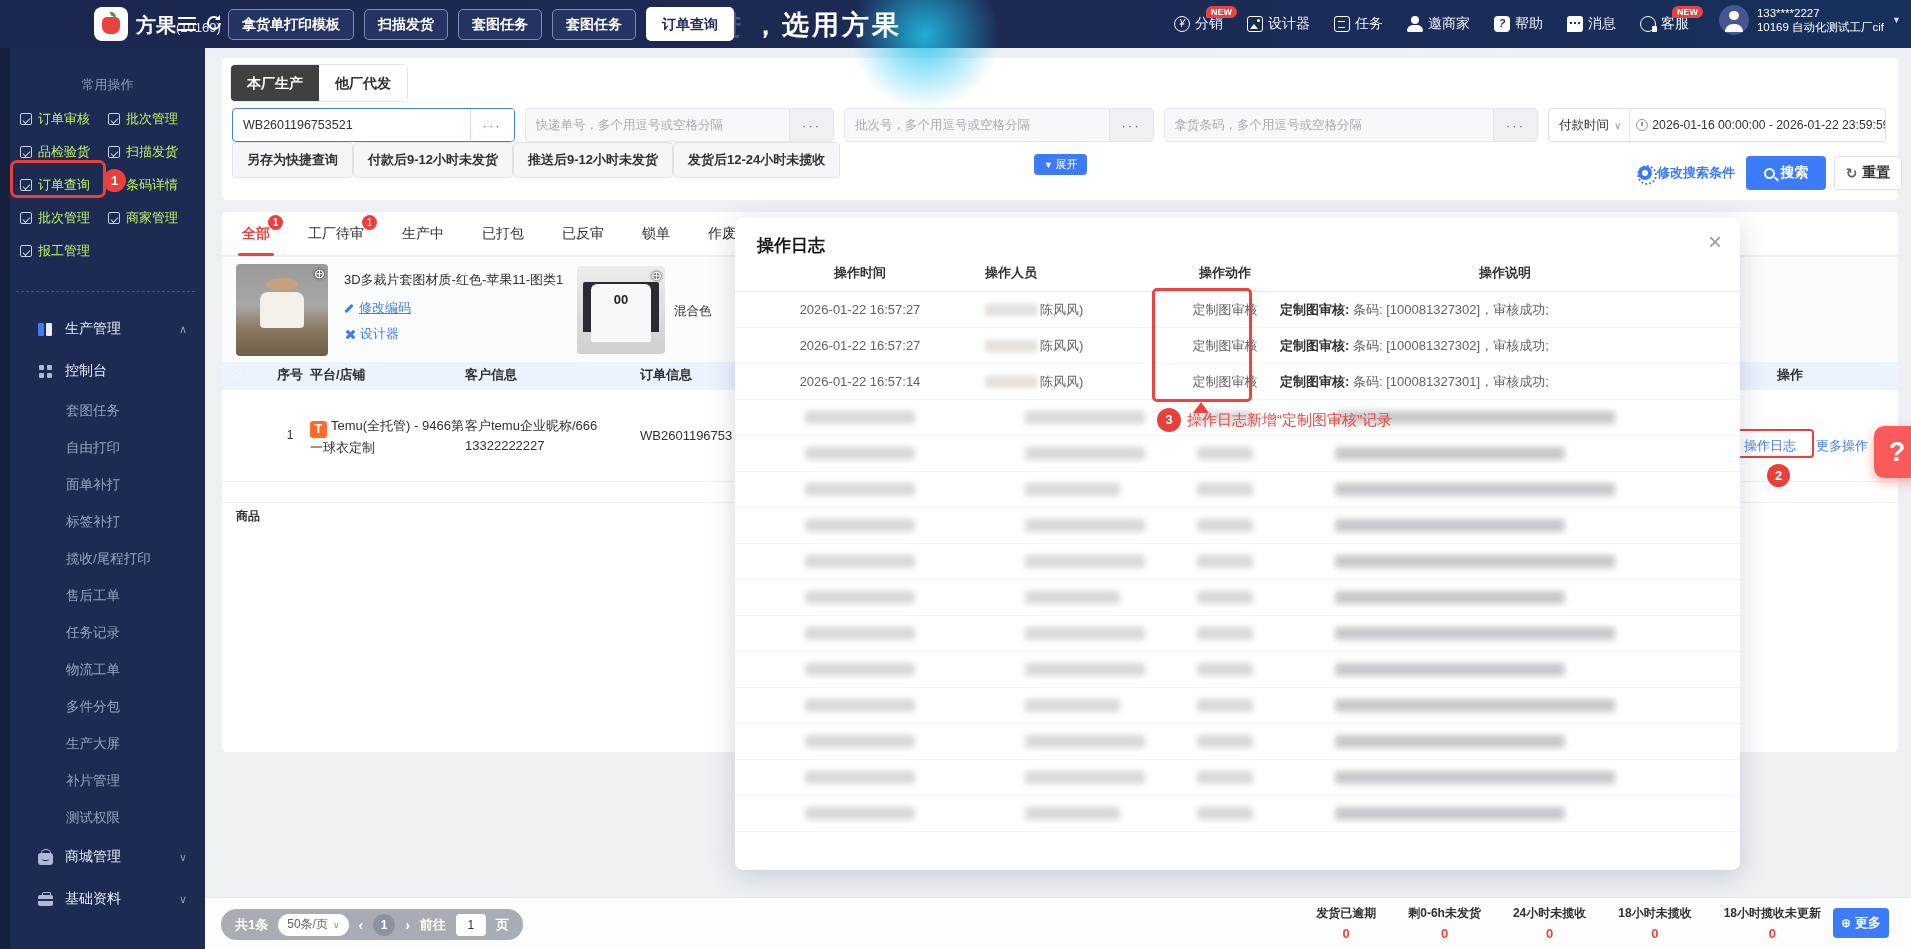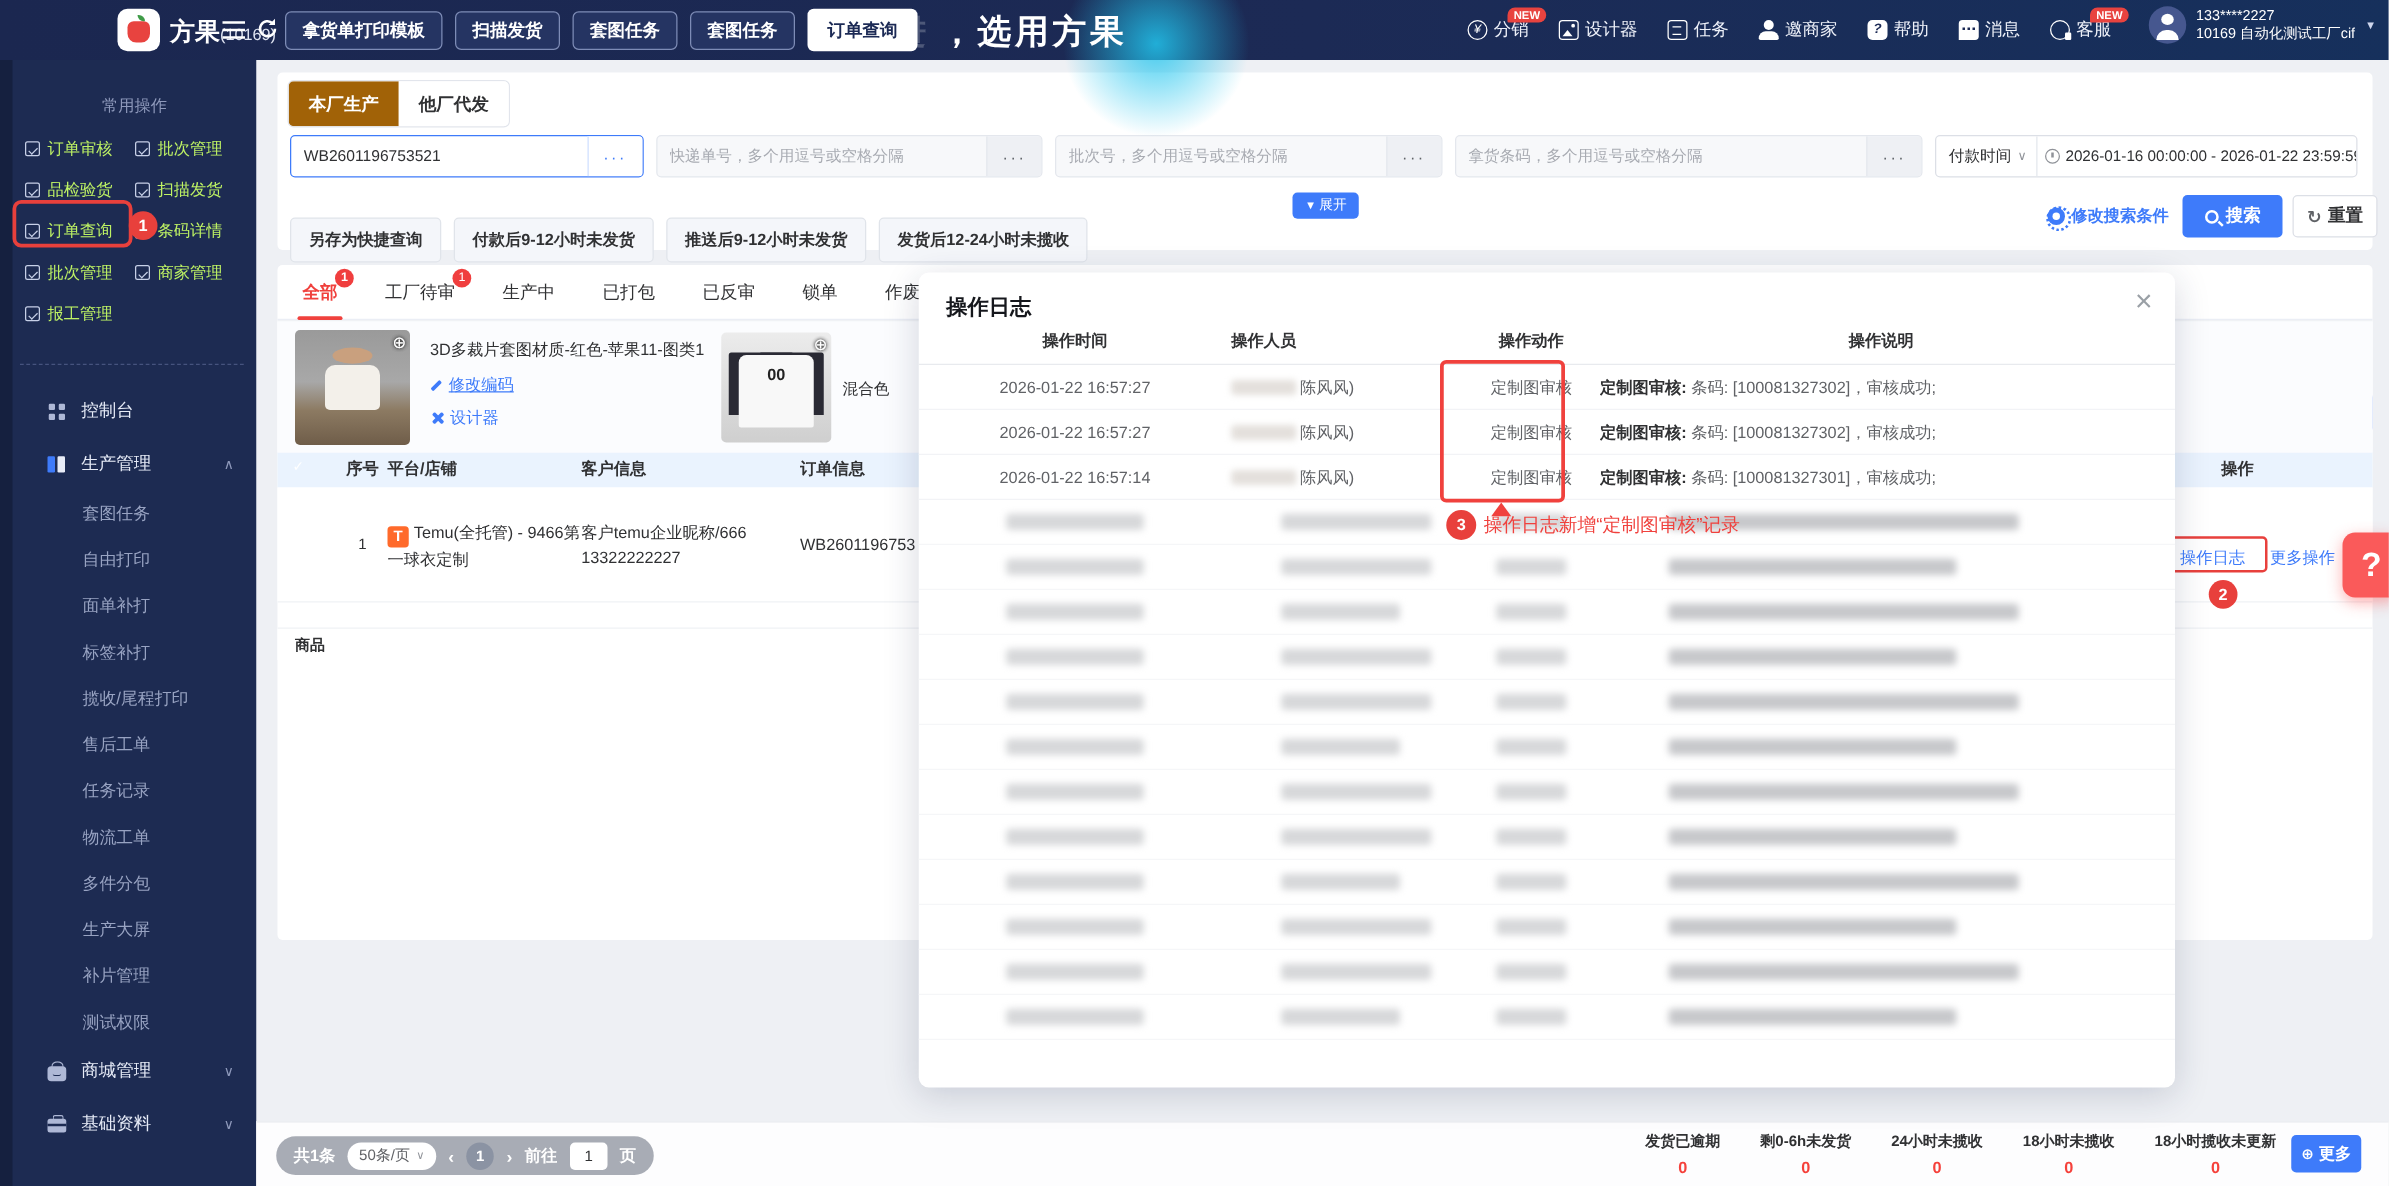--- a/index.html
+++ b/index.html
@@ -72,40 +72,40 @@
   .mi-bag:before{content:"";position:absolute;left:3px;top:-4px;width:8px;height:7px;border:1.5px solid #aeb8d6;border-radius:50% 50% 0 0;border-bottom:none}
   .mi-bag:after{content:"";position:absolute;left:4px;top:4px;width:7px;height:3px;border-bottom:1.5px solid #1d2b52;border-radius:0 0 50% 50%}
   .mi-case{background:#aeb8d6;border-radius:2px;height:11px;margin-top:3px}
   .mi-case:before{content:"";position:absolute;left:4px;top:-3px;width:7px;height:3px;border:1.5px solid #aeb8d6;border-bottom:none;border-radius:2px 2px 0 0}
   .mi-case:after{content:"";position:absolute;left:0;top:4px;width:15px;height:1.5px;background:#1d2b52}
 
   
   .card{position:absolute;background:#fff;border-radius:4px}
   .filters{left:222px;top:58px;width:1676px;height:142px}
   .scope-tabs{position:absolute;left:8px;top:6px;display:flex;border:1px solid #e2e5ec;border-radius:5px;overflow:hidden}
-  .scope-a{width:88px;height:36px;line-height:36px;text-align:center;background:#a16207;color:#fff;font-size:14px;font-weight:bold;cursor:pointer}
+  .scope-a{width:88px;height:36px;line-height:36px;text-align:center;background:#404040;color:#fff;font-size:14px;font-weight:bold;cursor:pointer}
   .scope-b{width:88px;height:36px;line-height:36px;text-align:center;background:#fff;color:#303133;font-size:14px;font-weight:bold;cursor:pointer}
   .inprow{position:absolute;left:10px;top:50px;right:12px;height:34px;display:flex;gap:10px}
   .igroup{display:flex;border:1px solid #e4e7ed;border-radius:4px;background:#f7f8fa;overflow:hidden;height:34px}
   .igroup input{flex:1;border:none;outline:none;background:transparent;padding:0 10px;font-size:12.5px;color:#303133;min-width:0}
   .igroup input::placeholder{color:#a8abb2}
   .dots{width:44px;border:none;border-left:1px solid #e4e7ed;background:#eef0f4;color:#5f6368;font-size:13px;letter-spacing:2px;cursor:pointer}
   .g-main{width:283px;border:1.5px solid #3e7bfa;background:#fff}
   .g-main .dots{background:#fff;border-left:1px solid #cfe0ff;color:#3e7bfa}
   #ship-groups{display:contents}
   #ship-groups .igroup:nth-child(1){width:310px}
   #ship-groups .igroup:nth-child(2){width:310px}
   #ship-groups .igroup:nth-child(3){width:375px}
   .datectl{margin-left:auto;width:338px;height:34px;border:1px solid #dcdfe6;border-radius:4px;background:#fff;display:flex;align-items:center;overflow:hidden;flex:none}
   .datetype{padding:0 8px 0 10px;font-size:12.5px;color:#303133;display:flex;align-items:center;gap:5px;border-right:1px solid #e4e7ed;height:100%;cursor:pointer;white-space:nowrap}
   .datetype .dn{font-size:10px;color:#909399}
   .dateval{padding:0 6px;font-size:12.2px;color:#303133;white-space:nowrap;display:flex;align-items:center;gap:4px;overflow:hidden}
   .clock{width:12px;height:12px;border:1.3px solid #909399;border-radius:50%;position:relative;flex:none}
   .clock:after{content:"";position:absolute;left:4px;top:2px;width:1.5px;height:4px;background:#909399}
-  .qfrow{position:absolute;left:10px;top:116px;display:flex;gap:10px}
+  .qfrow{position:absolute;left:10px;top:84px;display:flex;}
   .qbtn{height:36px;line-height:34px;padding:0 14px;background:#f4f6fa;border:1px solid #e0e4ea;border-radius:4px;font-weight:bold;font-size:13px;color:#303133;cursor:pointer;white-space:nowrap}
   .expand{position:absolute;left:812px;top:96px;height:21px;line-height:21px;padding:0 10px;background:#3e7bfa;border-radius:4px;color:#fff;font-size:11px;cursor:pointer}
   .expand:before{content:"▼ ";font-size:9px}
   .modsearch{position:absolute;left:1416px;top:106px;display:flex;align-items:center;gap:5px;color:#3e7bfa;font-size:13px;font-weight:bold;cursor:pointer;white-space:nowrap}
   .gear{width:14px;height:14px;border-radius:50%;background:#3e7bfa;position:relative;flex:none}
   .gear:after{content:"";position:absolute;left:4px;top:4px;width:6px;height:6px;border-radius:50%;background:#fff}
   .gear:before{content:"";position:absolute;left:-1px;top:-1px;width:16px;height:16px;border-radius:50%;border:2px dotted #3e7bfa}
   .searchbtn{position:absolute;left:1524px;top:98px;width:80px;height:34px;background:#3e7bfa;border-radius:4px;color:#fff;font-size:14px;font-weight:bold;display:flex;align-items:center;justify-content:center;gap:6px;cursor:pointer}
   .mag{width:11px;height:11px;border:2px solid #fff;border-radius:50%;position:relative;flex:none}
   .mag:after{content:"";position:absolute;left:8px;top:8px;width:5px;height:2px;background:#fff;transform:rotate(45deg)}
@@ -320,27 +320,27 @@
       <span class="qitem">
     <i class="qico"></i>
     <span>报工管理</span>
   </span>
     </div>
   <div class="redbox1"></div>
   <div class="stepc c1">1</div>
   <div class="dash"></div>
   <div class="menu">
     <div class="mitem">
-      <i class="mi mi-console"></i>
-      <span>控制台</span>
-    </div>
-    <div class="mitem">
       <i class="mi mi-book"></i>
       <span>生产管理</span>
       <span class="chev">∧</span>
+    </div>
+    <div class="mitem">
+      <i class="mi mi-console"></i>
+      <span>控制台</span>
     </div>
     <div class="msub">
         <div class="sitem"><span>套图任务</span></div>
         <div class="sitem"><span>自由打印</span></div>
         <div class="sitem"><span>面单补打</span></div>
         <div class="sitem"><span>标签补打</span></div>
         <div class="sitem"><span>揽收/尾程打印</span></div>
         <div class="sitem"><span>售后工单</span></div>
         <div class="sitem"><span>任务记录</span></div>
         <div class="sitem"><span>物流工单</span></div>

